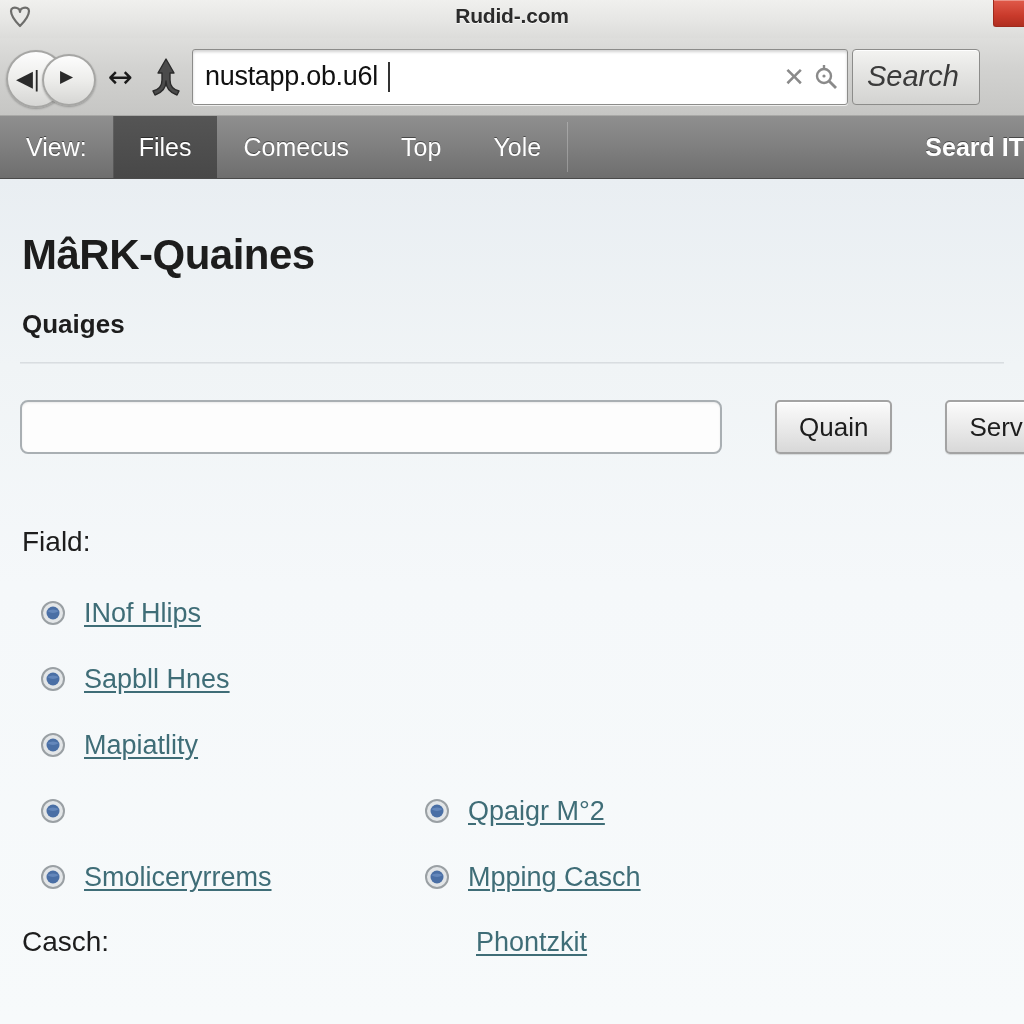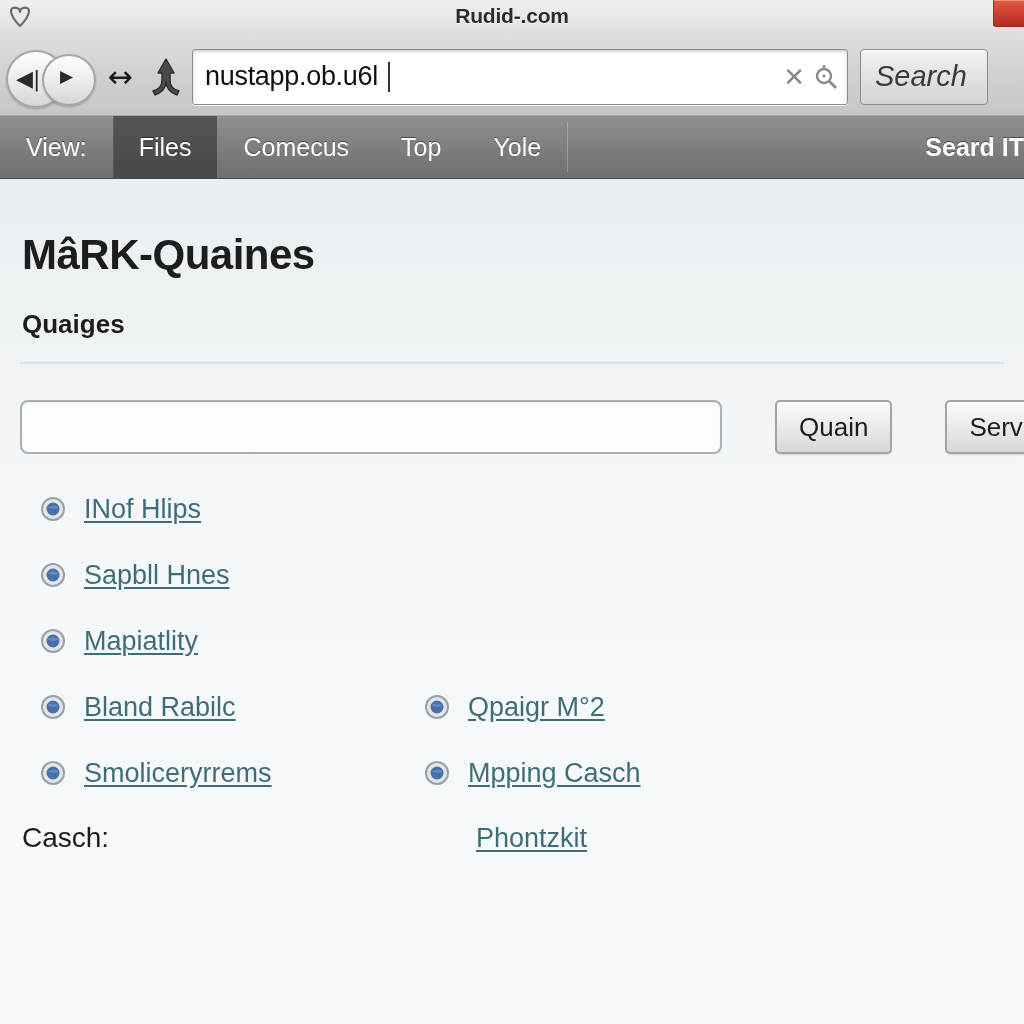--- a/index.html
+++ b/index.html
@@ -106,21 +106,21 @@
     flex: 0 0 auto;
     width: 48px;
     display: flex;
     align-items: center;
     justify-content: center;
   }
 
   .urlbar {
     flex: 1 1 auto;
     height: 56px;
-    margin: 0 8px 0 2px;
+    margin: 0 0 0 2px;
     background: #ffffff;
     border: 1px solid #8c8c8a;
     border-radius: 3px;
     box-shadow: inset 0 2px 3px rgba(0,0,0,.18), 0 1px 0 rgba(255,255,255,.7);
     display: flex;
     align-items: center;
     padding: 0 6px 0 12px;
     box-sizing: border-box;
     position: relative;
     max-width: 656px;
@@ -400,20 +400,21 @@
     <div class="page-title">MâRK-Quaines</div>
     <div class="page-subtitle">Quaiges</div>
     <div class="divider"></div>
 
     <div class="search-row">
       <input class="big-input" type="text" value="" style="">
       <div class="btn">Quain</div>
       <div class="btn">Servips</div>
     </div>
 
+    <div class="section-label">Fiald:</div>
 
     <div class="link-grid">
 
       <div class="link-row">
         <div class="link-cell col1">
           <span class="globe-icon">
             <svg width="26" height="26" viewBox="0 0 26 26">
               <circle cx="13" cy="13" r="11" fill="#e3e6e8" stroke="#9aa0a4" stroke-width="2"></circle>
               <circle cx="13" cy="13" r="6.5" fill="#4a6fa5"></circle>
               <path d="M7 11 Q13 8 19 11 Q13 15 7 11 Z" fill="#6f92c4" opacity=".7"></path>
@@ -454,21 +455,20 @@
 
       <div class="link-row">
         <div class="link-cell col1">
           <span class="globe-icon">
             <svg width="26" height="26" viewBox="0 0 26 26">
               <circle cx="13" cy="13" r="11" fill="#e3e6e8" stroke="#9aa0a4" stroke-width="2"></circle>
               <circle cx="13" cy="13" r="6.5" fill="#4a6fa5"></circle>
               <path d="M7 11 Q13 8 19 11 Q13 15 7 11 Z" fill="#6f92c4" opacity=".7"></path>
             </svg>
           </span>
-          <span class="link-text">Bland Rabilc</span>
         </div>
         <div class="link-cell col2">
           <span class="globe-icon">
             <svg width="26" height="26" viewBox="0 0 26 26">
               <circle cx="13" cy="13" r="11" fill="#e3e6e8" stroke="#9aa0a4" stroke-width="2"></circle>
               <circle cx="13" cy="13" r="6.5" fill="#4a6fa5"></circle>
               <path d="M7 11 Q13 8 19 11 Q13 15 7 11 Z" fill="#6f92c4" opacity=".7"></path>
             </svg>
           </span>
           <span class="link-text">Qpaigr M°2</span>

